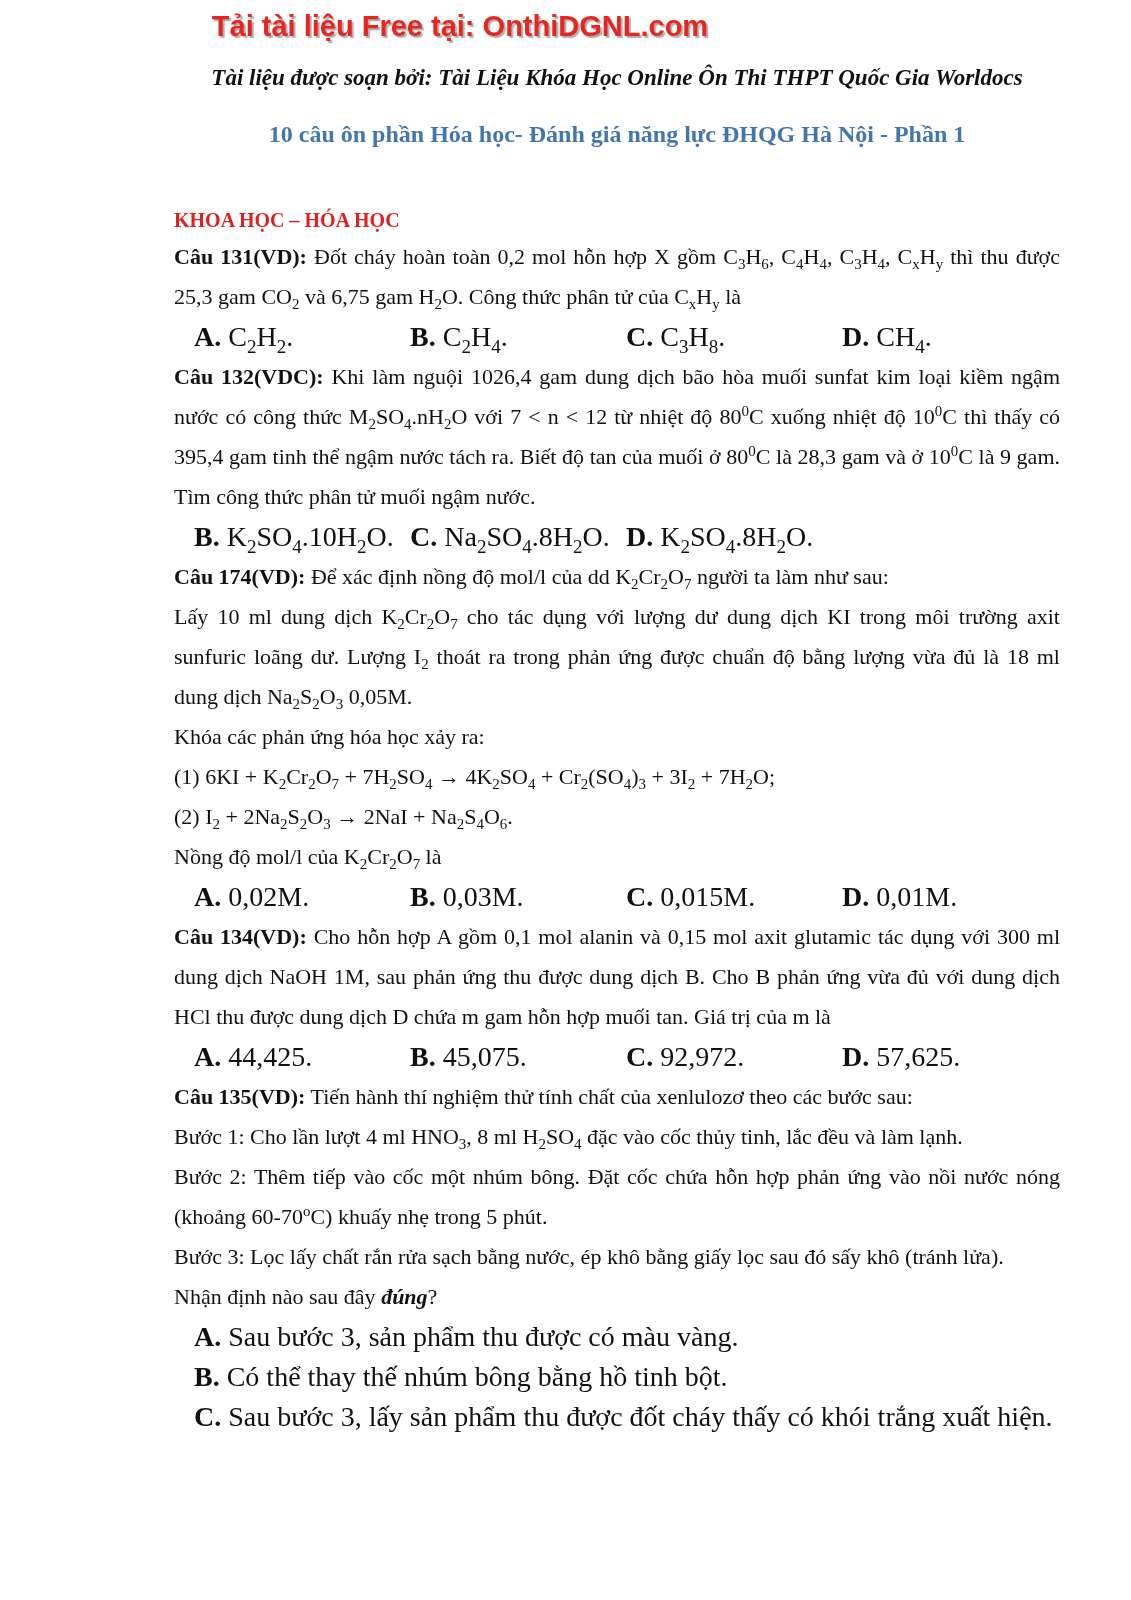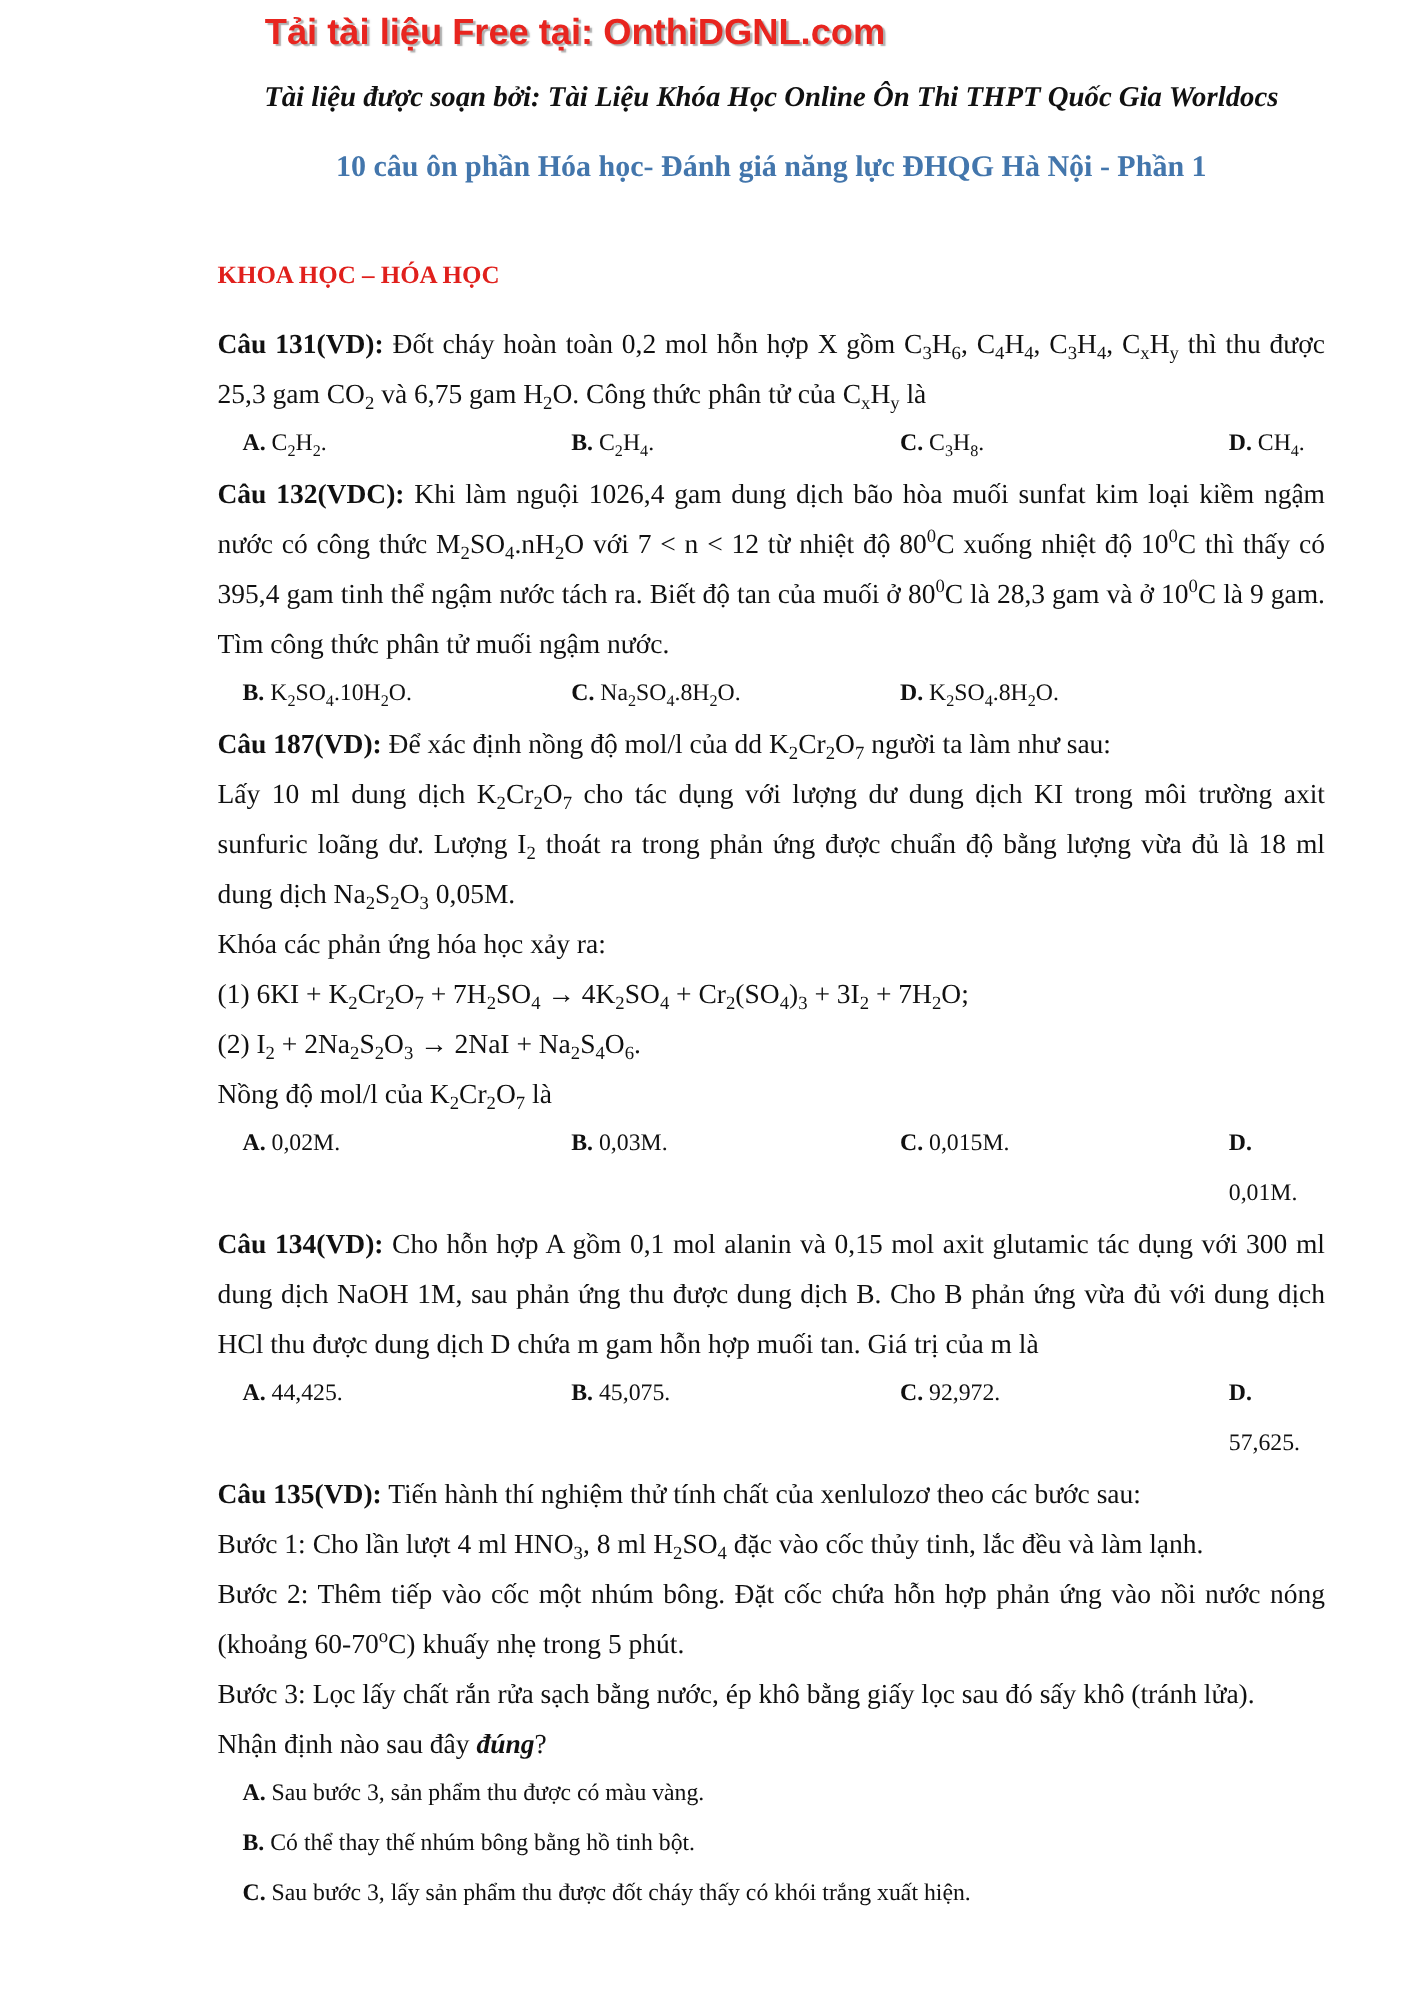--- a/index.html
+++ b/index.html
@@ -51,30 +51,30 @@
     color: var(--title-blue, #4376ac);
   }
   .section-heading {
     margin: 55px 0 0 0;
     font-weight: bold;
     font-size: 20px;
     line-height: 30px;
     color: var(--section-red, #e0201c);
   }
   #questions {
-    margin-top: 20px;
+    margin-top: 2px;
   }
   .qpara {
     margin: 0;
     font-size: 22px;
     line-height: 40px;
     text-align: justify;
   }
   .qlabel { font-weight: bold; }
-  .options { font-size: 19px; line-height: 40px; gap: 47px; }
+  .options { font-size: 28px; line-height: 40px; }
   .options.row {
     display: grid;
     grid-template-columns: 216px 216px 216px auto;
     padding-left: 20px;
   }
   .options.stack .option { padding-left: 20px; }
   .okey { font-weight: bold; }
   sub, sup {
     font-size: 0.68em;
     line-height: 0;
@@ -104,21 +104,21 @@
       </div>
       <div class="question">
         <p class="qpara"><b class="qlabel">Câu 132(VDC):</b> <span>Khi làm nguội 1026,4 gam dung dịch bão hòa muối sunfat kim loại kiềm ngậm nước có công thức M<sub>2</sub>SO<sub>4</sub>.nH<sub>2</sub>O với 7 &lt; n &lt; 12 từ nhiệt độ 80<sup>0</sup>C xuống nhiệt độ 10<sup>0</sup>C thì thấy có 395,4 gam tinh thể ngậm nước tách ra. Biết độ tan của muối ở 80<sup>0</sup>C là 28,3 gam và ở 10<sup>0</sup>C là 9 gam. Tìm công thức phân tử muối ngậm nước.</span></p>
         <div class="options row">
           <div class="option"><b class="okey">B.</b> <span>K<sub>2</sub>SO<sub>4</sub>.10H<sub>2</sub>O.</span></div>
           <div class="option"><b class="okey">C.</b> <span>Na<sub>2</sub>SO<sub>4</sub>.8H<sub>2</sub>O.</span></div>
           <div class="option"><b class="okey">D.</b> <span>K<sub>2</sub>SO<sub>4</sub>.8H<sub>2</sub>O.</span></div>
         </div>
       </div>
       <div class="question">
-        <p class="qpara"><b class="qlabel">Câu 187(VD):</b> <span>Để xác định nồng độ mol/l của dd K<sub>2</sub>Cr<sub>2</sub>O<sub>7</sub> người ta làm như sau:</span></p>
+        <p class="qpara"><b class="qlabel">Câu 174(VD):</b> <span>Để xác định nồng độ mol/l của dd K<sub>2</sub>Cr<sub>2</sub>O<sub>7</sub> người ta làm như sau:</span></p>
         <p class="qpara">Lấy 10 ml dung dịch K<sub>2</sub>Cr<sub>2</sub>O<sub>7</sub> cho tác dụng với lượng dư dung dịch KI trong môi trường axit sunfuric loãng dư. Lượng I<sub>2</sub> thoát ra trong phản ứng được chuẩn độ bằng lượng vừa đủ là 18 ml dung dịch Na<sub>2</sub>S<sub>2</sub>O<sub>3</sub> 0,05M.</p>
         <p class="qpara">Khóa các phản ứng hóa học xảy ra:</p>
         <p class="qpara">(1) 6KI + K<sub>2</sub>Cr<sub>2</sub>O<sub>7</sub> + 7H<sub>2</sub>SO<sub>4</sub> → 4K<sub>2</sub>SO<sub>4</sub> + Cr<sub>2</sub>(SO<sub>4</sub>)<sub>3</sub> + 3I<sub>2</sub> + 7H<sub>2</sub>O;</p>
         <p class="qpara">(2) I<sub>2</sub> + 2Na<sub>2</sub>S<sub>2</sub>O<sub>3</sub> → 2NaI + Na<sub>2</sub>S<sub>4</sub>O<sub>6</sub>.</p>
         <p class="qpara">Nồng độ mol/l của K<sub>2</sub>Cr<sub>2</sub>O<sub>7</sub> là</p>
         <div class="options row">
           <div class="option"><b class="okey">A.</b> <span>0,02M.</span></div>
           <div class="option"><b class="okey">B.</b> <span>0,03M.</span></div>
           <div class="option"><b class="okey">C.</b> <span>0,015M.</span></div>
           <div class="option"><b class="okey">D.</b> <span>0,01M.</span></div>

